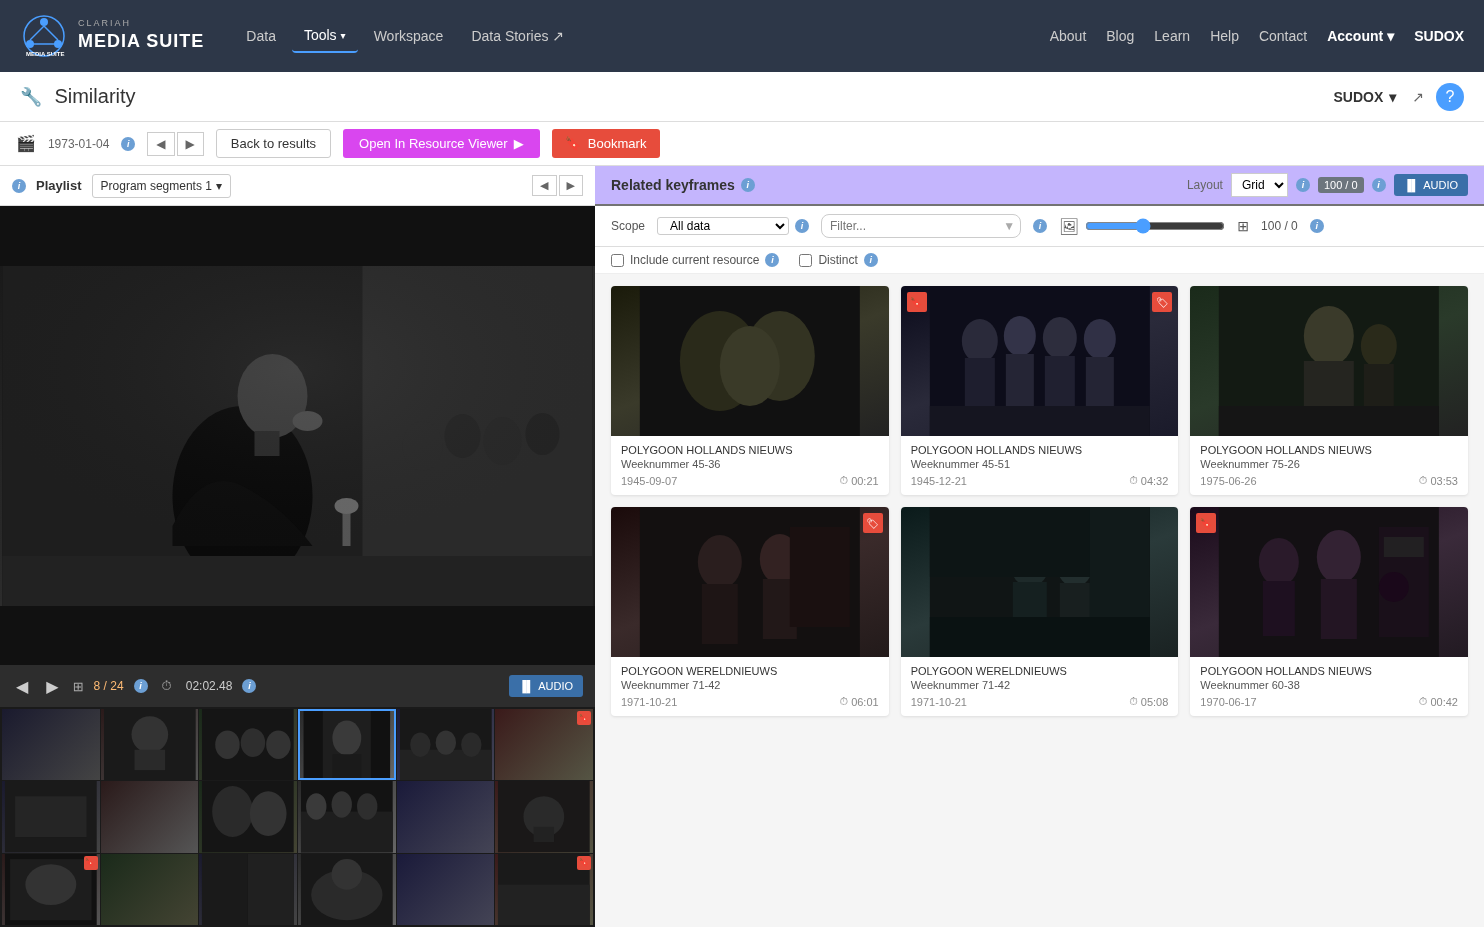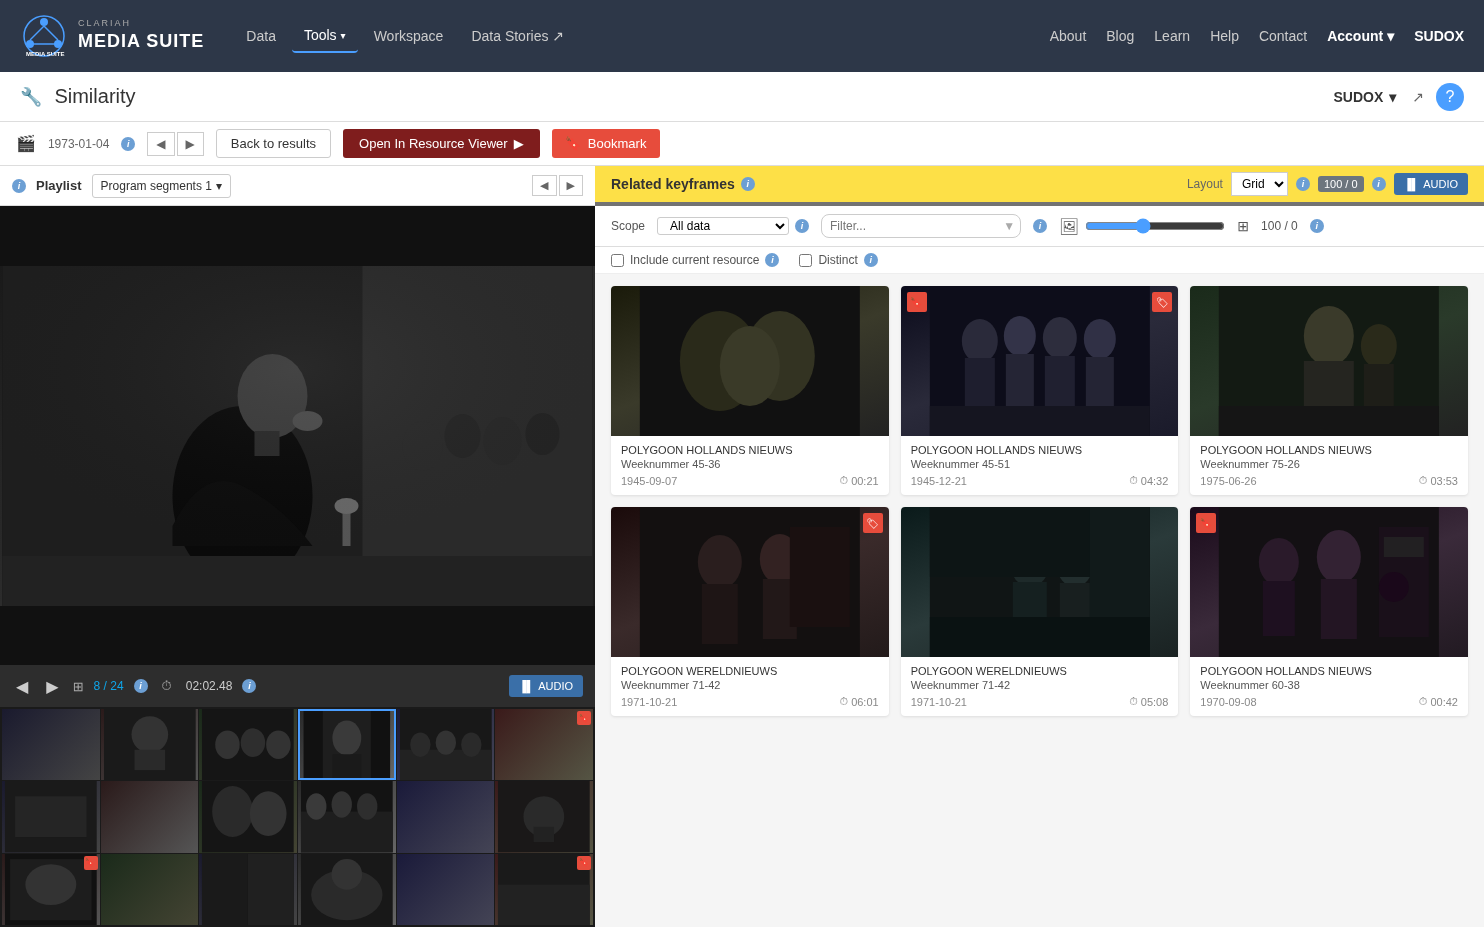--- a/index.html
+++ b/index.html
@@ -92,21 +92,21 @@
     .back-results-btn {
       background: white;
       border: 1px solid #ccc;
       padding: 6px 14px;
       cursor: pointer;
       font-size: 13px;
       color: #333;
       border-radius: 3px;
     }
     .open-resource-btn {
-      background: #7f1d1d;
+      background: #d946ef;
       color: white;
       border: none;
       padding: 7px 16px;
       cursor: pointer;
       font-size: 13px;
       border-radius: 3px;
       display: flex; align-items: center; gap: 6px;
     }
     .bookmark-btn {
       background: #e74c3c;
@@ -189,21 +189,21 @@
 
     .video-controls {
       background: #2d2d2d;
       height: 42px;
       display: flex;
       align-items: center;
       padding: 0 12px;
       gap: 10px;
     }
     .ctrl-btn { background: none; border: none; color: #ccc; cursor: pointer; font-size: 16px; padding: 4px; }
-    .segment-info { color: #0ea5e9; font-size: 12px; display: flex; gap: 4px; }
+    .segment-info { color: #fdba74; font-size: 12px; display: flex; gap: 4px; }
     .time-info { color: #ccc; font-size: 12px; display: flex; align-items: center; gap: 4px; margin-left: 4px; }
     .audio-ctrl-btn {
       background: #3a6fa8;
       color: white;
       border: none;
       padding: 5px 10px;
       font-size: 11px;
       cursor: pointer;
       border-radius: 3px;
       margin-left: auto;
@@ -248,22 +248,22 @@
 
     
     .right-panel {
       flex: 1;
       background: #f5f5f5;
       display: flex;
       flex-direction: column;
       overflow: hidden;
     }
     .related-header {
-      background: #fde047;
-      border-bottom: 4px solid #737373;
+      background: #c4b5fd;
+      border-bottom: 2px solid #737373;
       padding: 0 16px;
       height: 40px;
       display: flex;
       align-items: center;
       justify-content: space-between;
     }
     .related-title { font-size: 14px; font-weight: bold; color: #333; display: flex; align-items: center; gap: 6px; }
     .layout-control { display: flex; align-items: center; gap: 8px; font-size: 12px; color: #666; }
     .layout-select {
       border: 1px solid #ccc;
@@ -937,21 +937,21 @@
               <rect x="165" y="30" width="40" height="20" fill="#222022"></rect>
               <circle cx="175" cy="80" r="15" fill="#1a081a"></circle>
             </svg>
           </div>
           <div class="card-bookmark">🔖</div>
         </div>
         <div class="card-info">
           <div class="card-series">POLYGOON HOLLANDS NIEUWS</div>
           <div class="card-episode">Weeknummer 60-38</div>
           <div class="card-footer">
-            <span class="card-date">1970-09-08</span>
+            <span class="card-date">1970-06-17</span>
             <span class="card-duration">
               <span>⏱</span> 00:42
             </span>
           </div>
         </div>
       </div>
     </div>
   </div>
 </div>
 

